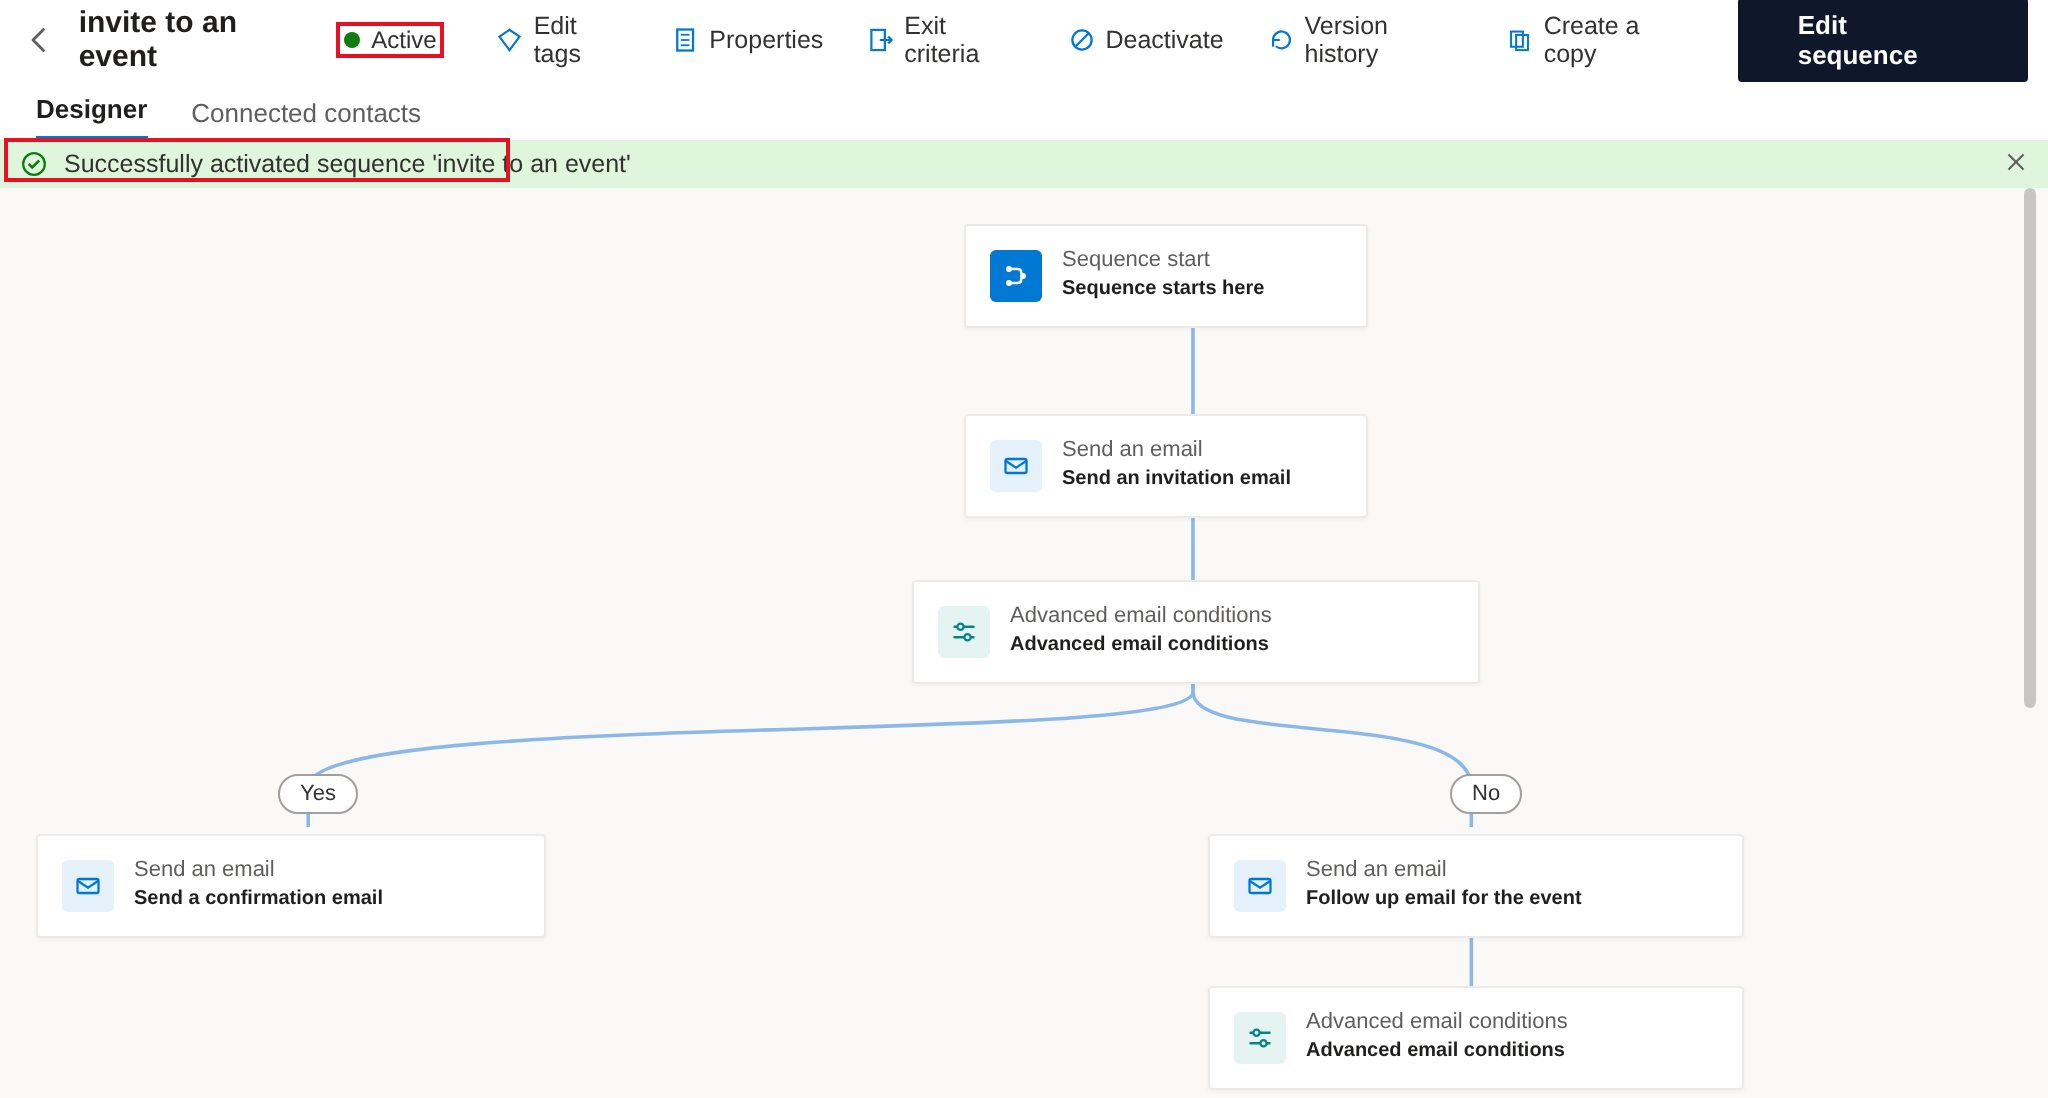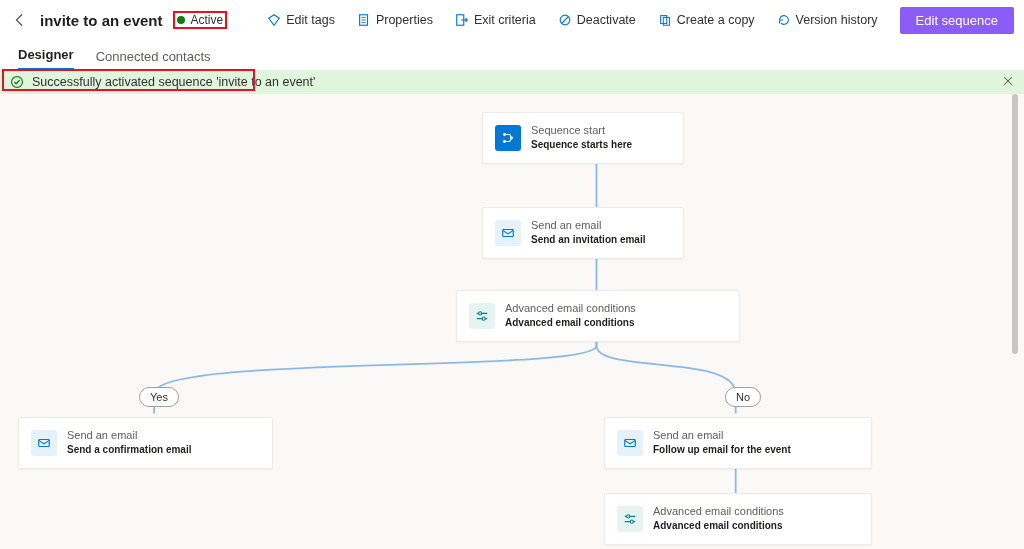--- a/index.html
+++ b/index.html
@@ -11,21 +11,21 @@
   }
   .back-btn { width: 20px; height: 20px; display:flex; align-items:center; justify-content:center; color:#605e5c; cursor:pointer;}
   .title { font-size: 15px; font-weight: 600; color:#201f1e; }
   .status-chip { display:flex; align-items:center; font-size:12px; padding:2px 10px; gap:6px; color:#323130;}
   .status-dot { width:8px; height:8px; border-radius:50%; background:#107c10; }
   .annot-box { border:2px solid #e81123; padding:0 2px; }
   .spacer { flex:1; }
   .cmd-btn { display:flex; align-items:center; gap:5px; font-size:12.5px; color:#323130; padding:4px 6px; cursor:pointer;}
   .cmd-btn svg { width:14px; height:14px; }
   .primary-btn {
-    background:#8b5cf6; color:#fff; font-size:13px; font-weight:400; padding:6px 16px; border-radius:2px; margin-left:6px; cursor:pointer;
+    background:#0f172a; color:#fff; font-size:13px; font-weight:700; padding:6px 30px; border-radius:2px; margin-left:6px; cursor:pointer;
   }
 
   
   .tabs { display:flex; gap:22px; padding: 0 18px; height:30px; align-items:flex-end; border-bottom:0px;}
   .tab { font-size:13px; color:#605e5c; padding-bottom:6px; cursor:pointer;}
   .tab.active { color:#201f1e; font-weight:600; border-bottom:2px solid #0078d4; }
 
   
   .notif-wrap { position:relative; }
   .notif {
@@ -105,31 +105,31 @@
   </div>
   <div class="cmd-btn">
     <svg viewBox="0 0 16 16">
         <circle cx="8" cy="8" r="5.5" fill="none" stroke="#0078d4" stroke-width="1.3"></circle>
         <line x1="4" y1="12" x2="12" y2="4" stroke="#0078d4" stroke-width="1.3"></line>
       </svg>
     <span>Deactivate</span>
   </div>
   <div class="cmd-btn">
     <svg viewBox="0 0 16 16">
+        <path d="M3 8a5 5 0 1 1 1.7 3.7" fill="none" stroke="#0078d4" stroke-width="1.3"></path>
+        <polyline points="3,12 3,8 7,8" fill="none" stroke="#0078d4" stroke-width="1.3"></polyline>
+      </svg>
+    <span>Version history</span>
+  </div>
+  <div class="cmd-btn">
+    <svg viewBox="0 0 16 16">
         <rect x="3" y="3" width="7" height="9" fill="none" stroke="#0078d4" stroke-width="1.2"></rect>
         <rect x="6" y="5" width="7" height="9" fill="none" stroke="#0078d4" stroke-width="1.2"></rect>
       </svg>
     <span>Create a copy</span>
-  </div>
-  <div class="cmd-btn">
-    <svg viewBox="0 0 16 16">
-        <path d="M3 8a5 5 0 1 1 1.7 3.7" fill="none" stroke="#0078d4" stroke-width="1.3"></path>
-        <polyline points="3,12 3,8 7,8" fill="none" stroke="#0078d4" stroke-width="1.3"></polyline>
-      </svg>
-    <span>Version history</span>
   </div>
   <div class="primary-btn">
     <span>Edit sequence</span>
   </div>
 </div>
 
 <div class="tabs">
   <div class="tab active">Designer</div>
   <div class="tab">Connected contacts</div>
 </div>

